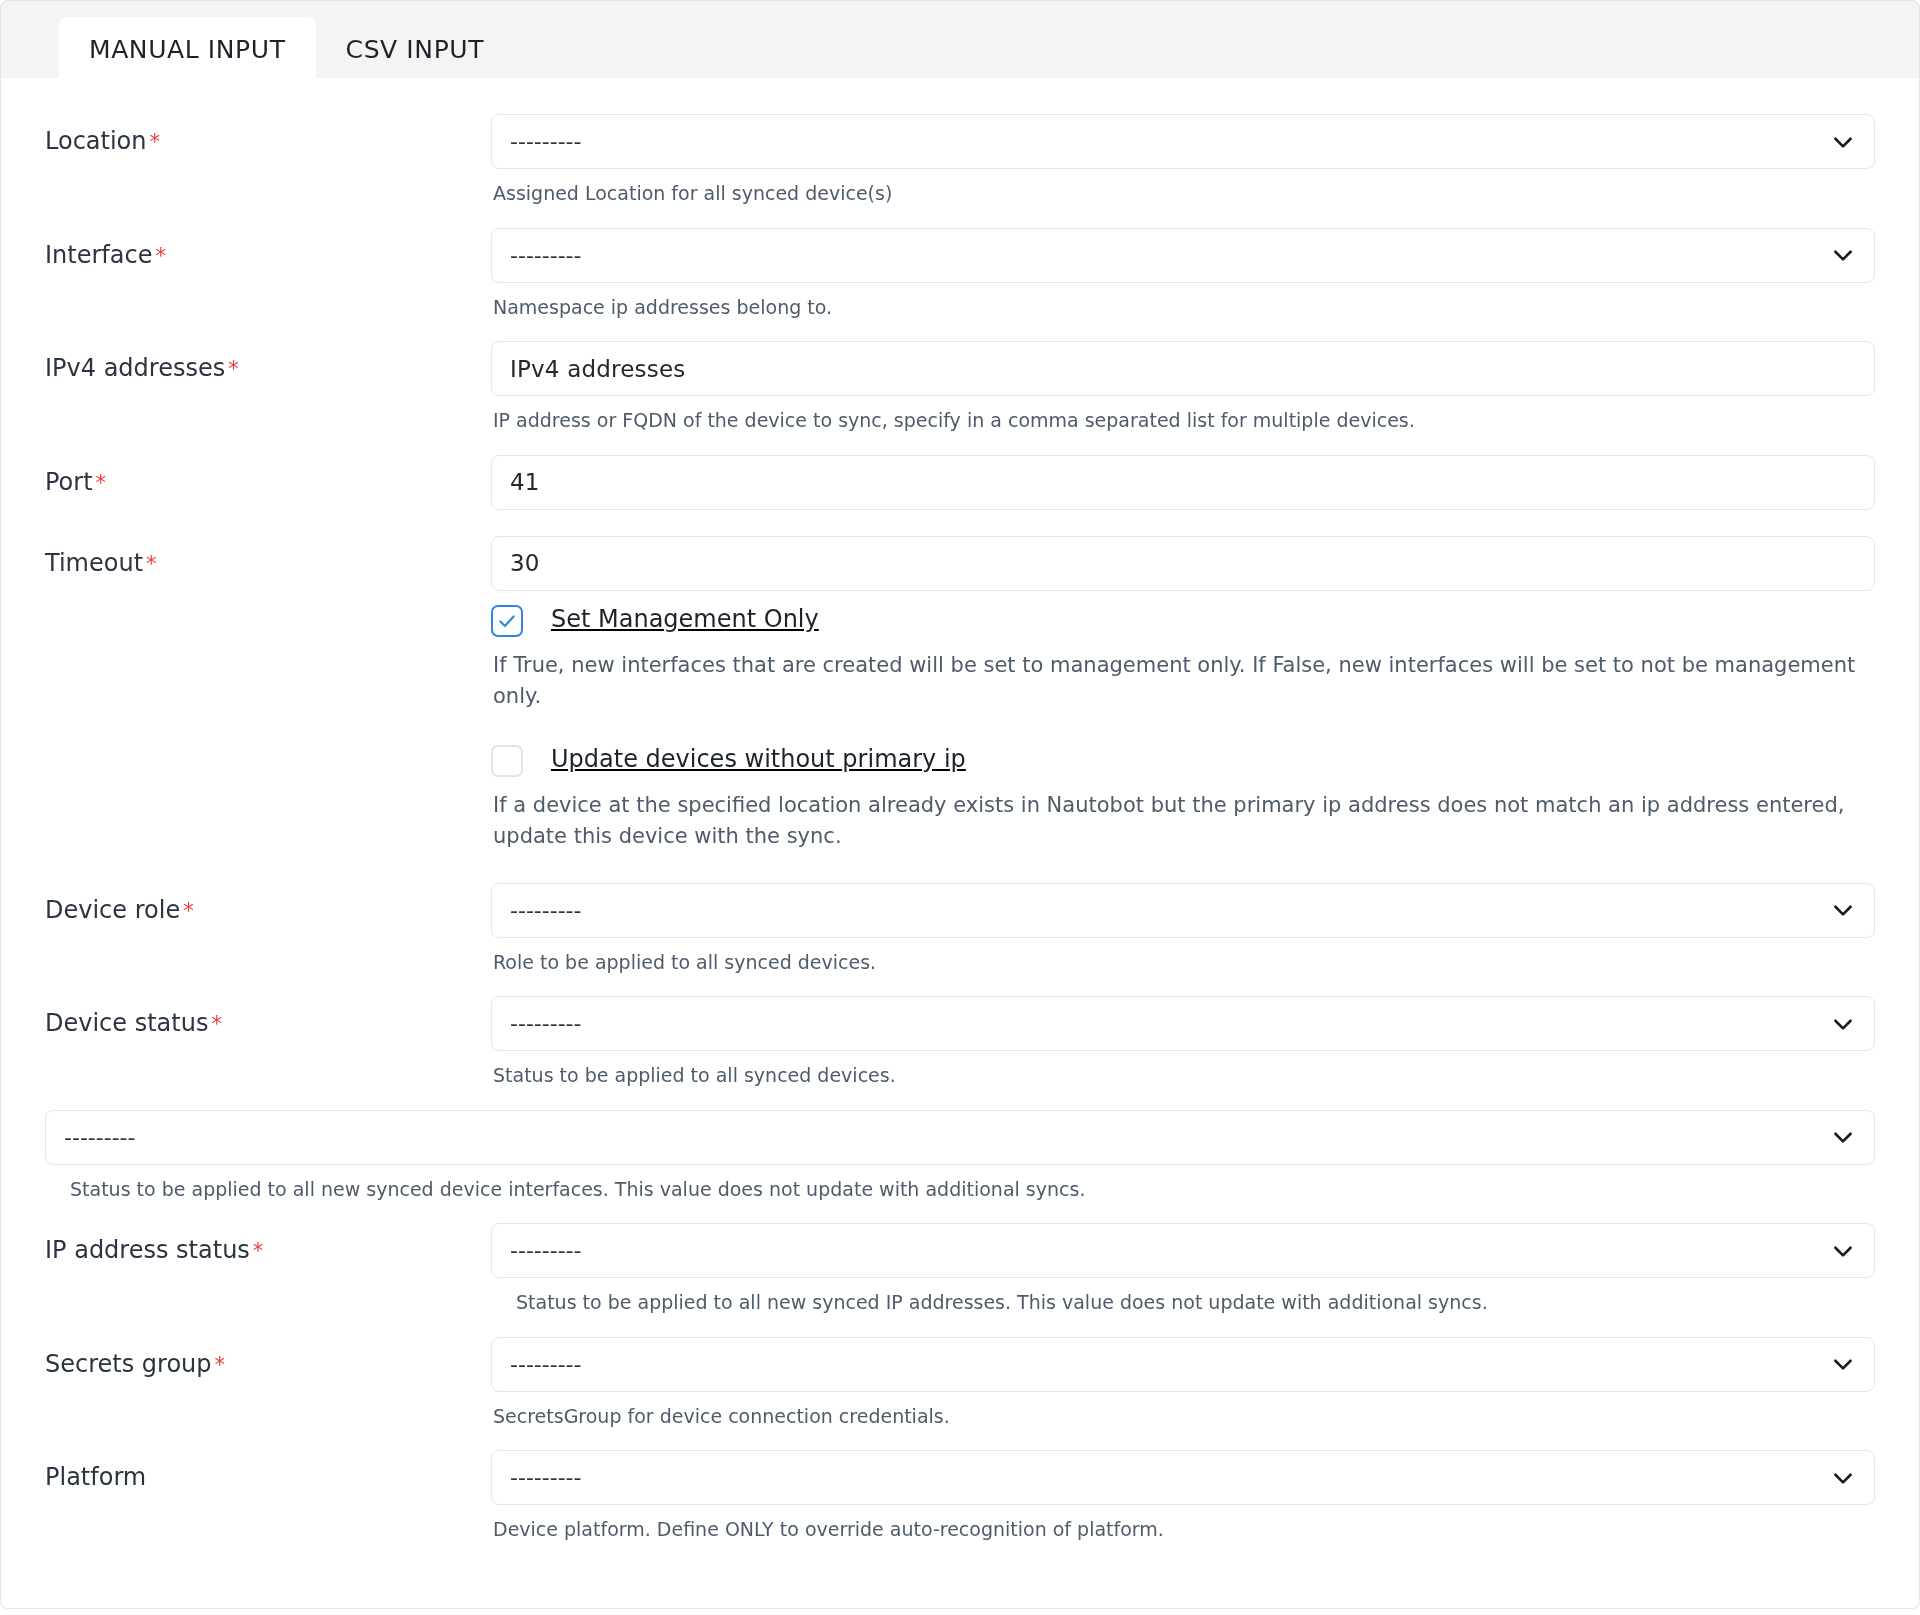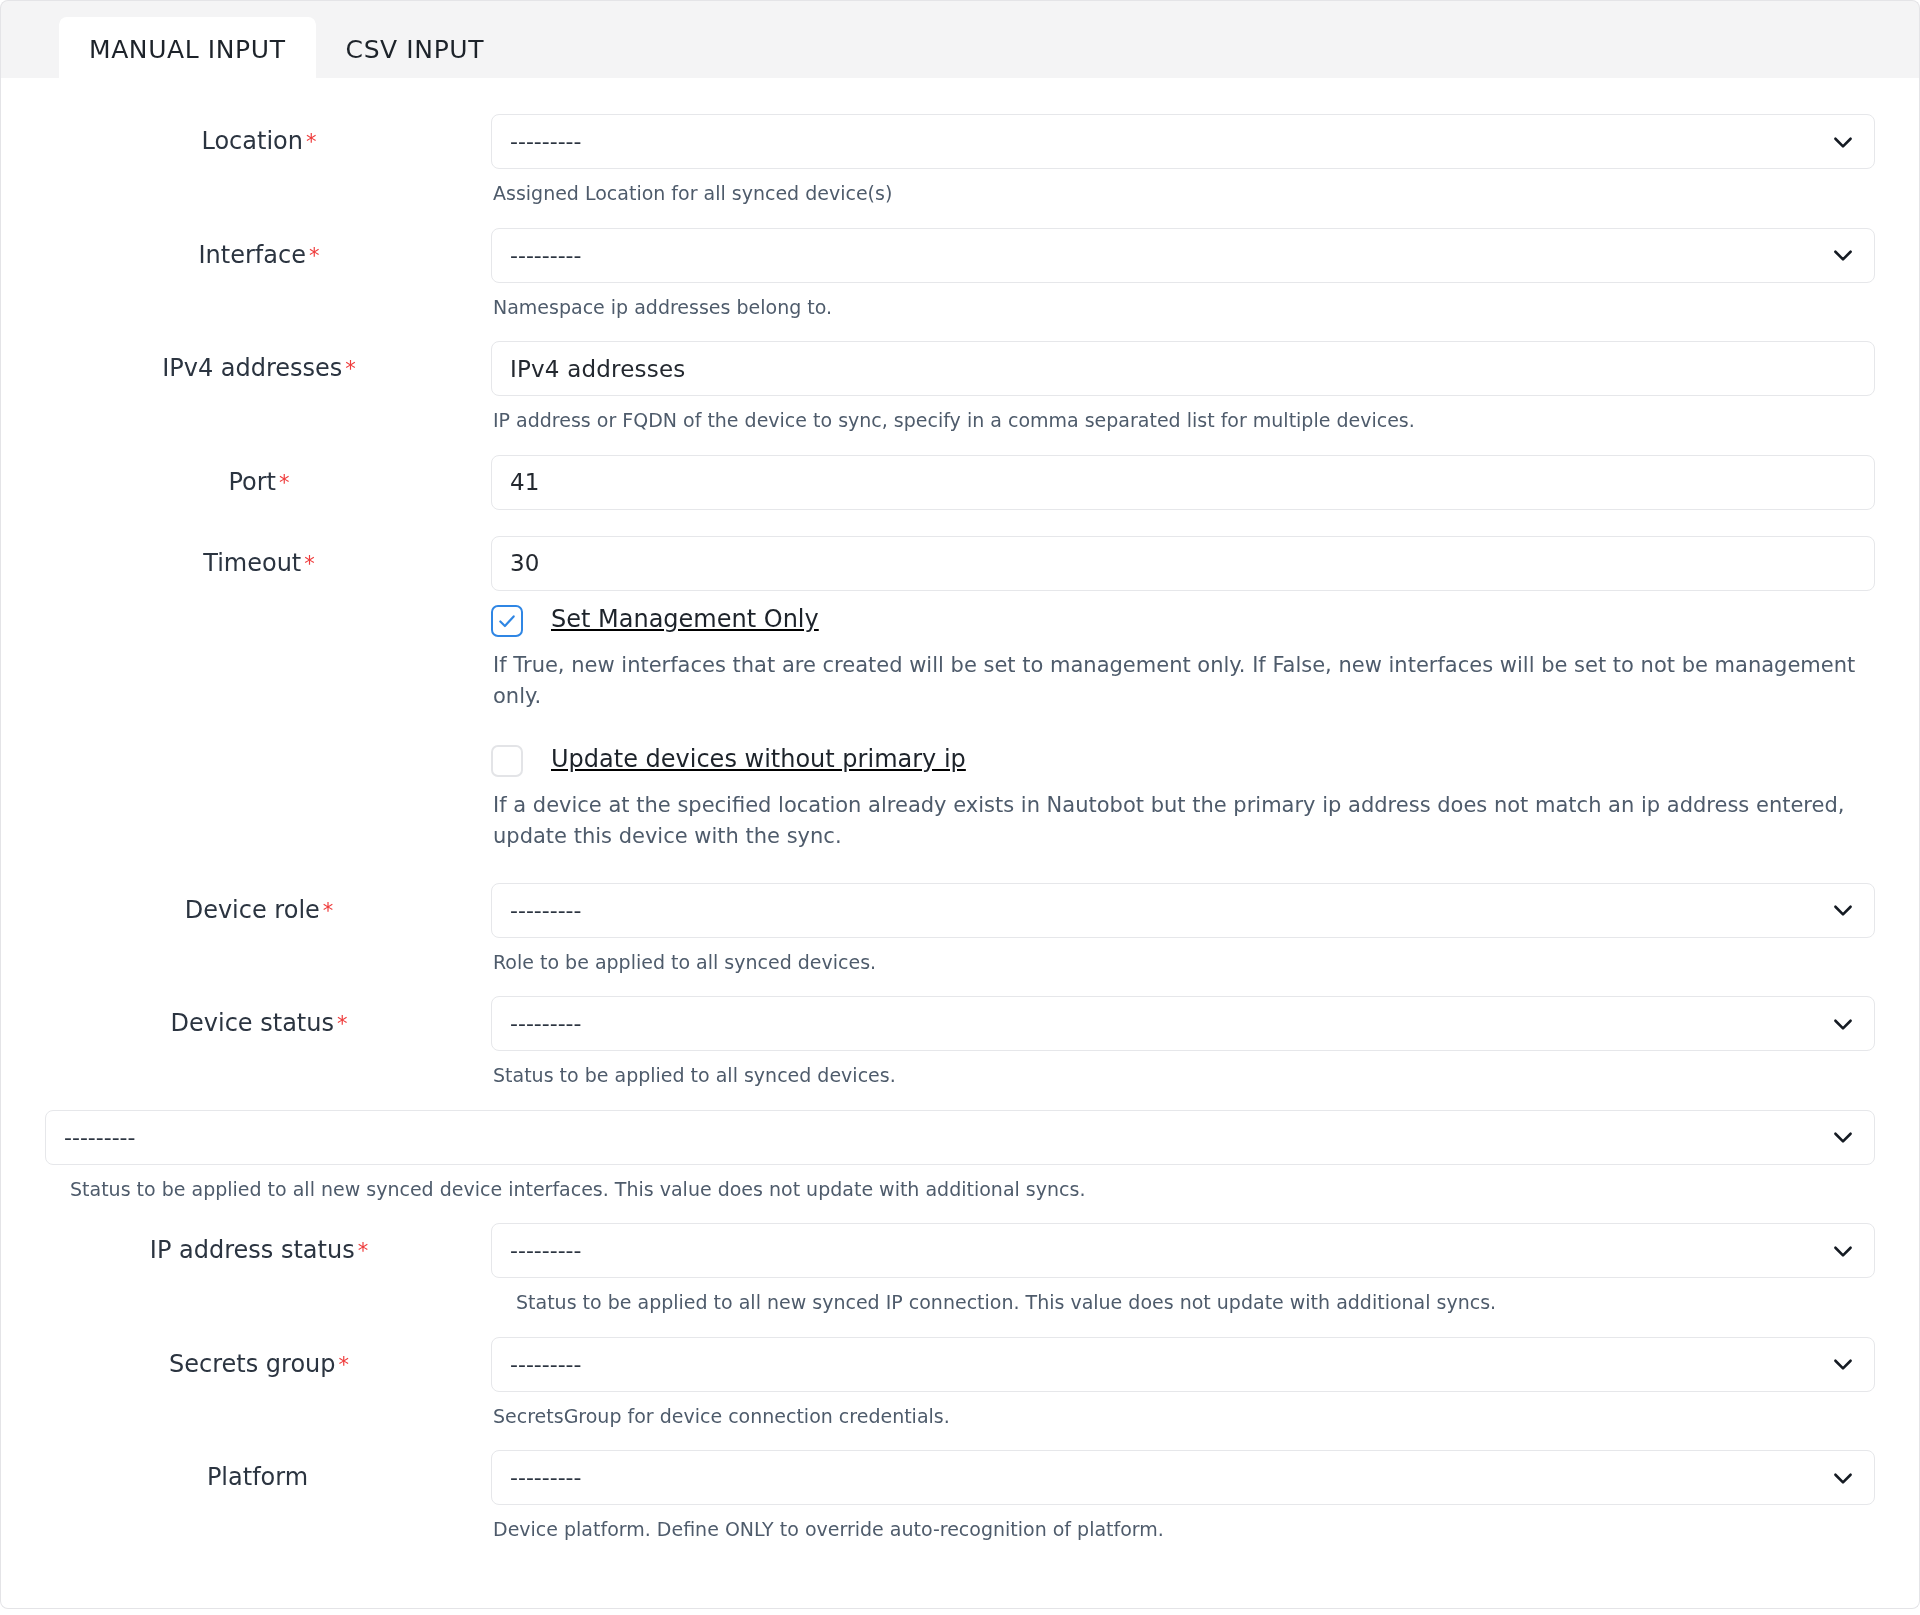--- a/index.html
+++ b/index.html
@@ -65,21 +65,21 @@
 
   
   .form-row {
     display: flex;
     align-items: flex-start;
     margin-bottom: 0;
   }
   .label-col {
     width: 446px;
     flex: 0 0 446px;
-    text-align: center;
+    text-align: left;
     padding-right: 18px;
     padding-top: 12px;
     font-size: 24px;
     color: #2b3440;
     line-height: 1.3;
     white-space: nowrap;
   }
   .label-col .req {
     color: #ef3b3b;
     font-size: 21px;
@@ -347,21 +347,21 @@
       </div>
       <div class="field-col">
         <div class="control">
           <span class="value dashes">---------</span>
           <span class="chevron">
             <svg width="26" height="26" viewBox="0 0 24 24" fill="none" stroke="#151b23" stroke-width="2.4" stroke-linecap="round" stroke-linejoin="round">
                 <polyline points="5 9 12 16 19 9"></polyline>
               </svg>
           </span>
         </div>
-        <div class="help-text wide">Status to be applied to all new synced IP connection. This value does not update with additional syncs.</div>
+        <div class="help-text wide">Status to be applied to all new synced IP addresses. This value does not update with additional syncs.</div>
       </div>
     </div>
 
     <div class="form-row">
       <div class="label-col">
         <span>Secrets group</span><span class="req">*</span>
       </div>
       <div class="field-col">
         <div class="control">
           <span class="value dashes">---------</span>

